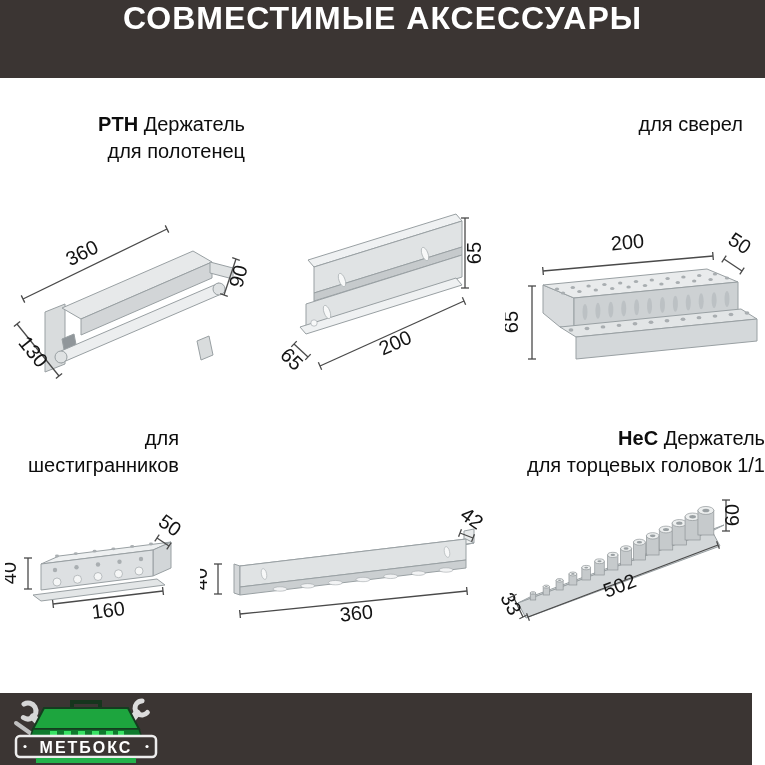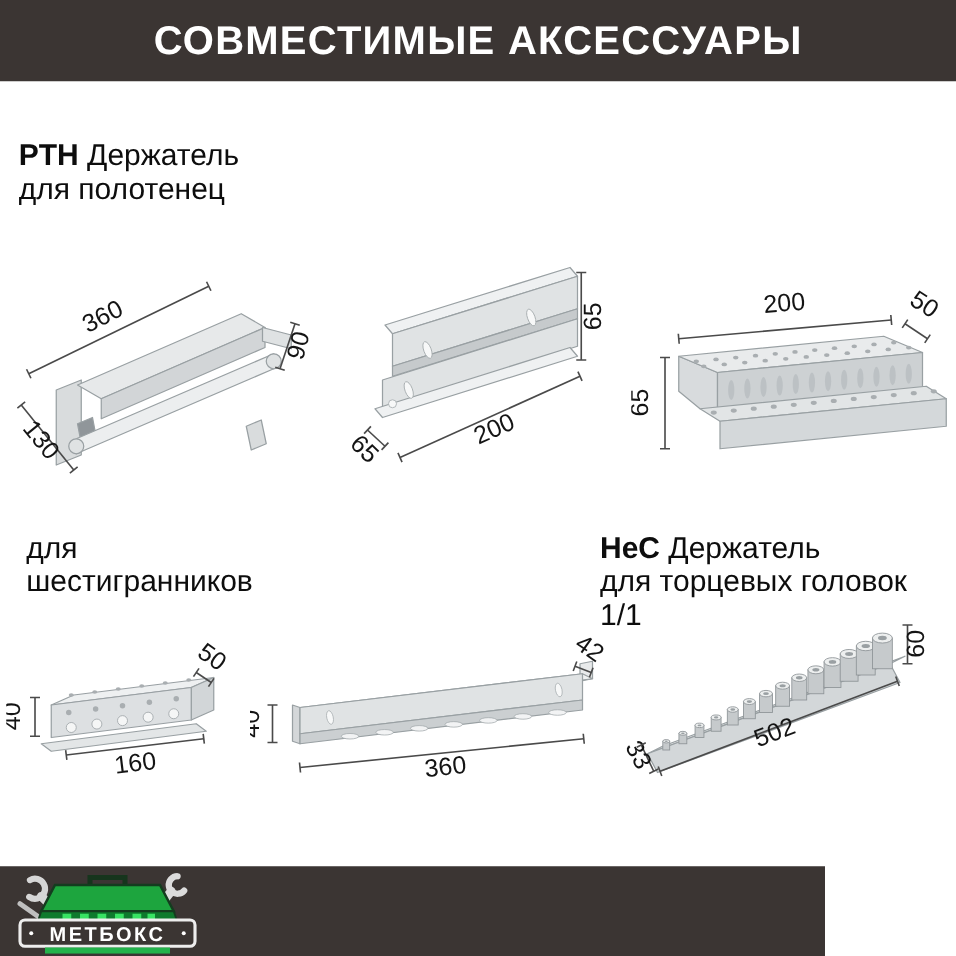--- a/index.html
+++ b/index.html
@@ -1,35 +1,35 @@
 <!DOCTYPE html>
 <html><head>
 <meta charset="utf-8">
 <style>
   *{margin:0;padding:0;box-sizing:border-box}
   html,body{width:765px;height:765px}
   body{font-family:"Liberation Sans","DejaVu Sans",sans-serif;background:#ffffff}
   .page{position:relative;width:765px;height:765px;background:#fff;overflow:hidden}
-  .banner{position:absolute;left:0;top:0;width:765px;height:65px;background:#3b3533;
-          display:flex;align-items:center;justify-content:center}
+  .banner{position:absolute;left:0;top:0;width:765px;height:78px;background:#3b3533;
+          display:flex;align-items:flex-start;justify-content:center}
   .banner h1{color:#ffffff;font-size:32px;font-weight:bold;letter-spacing:1px;white-space:nowrap}
   .product{display:contents}
-  .ptitle{position:absolute;text-align:left;font-size:24px;line-height:27px;color:#0d0d0d;font-weight:normal}
+  .ptitle{position:absolute;text-align:right;font-size:20px;line-height:27px;color:#0d0d0d;font-weight:normal}
   .ptitle b{font-weight:bold}
   .ptitle .l1{display:block}
   .ptitle .l2{display:block;margin:0 auto}
   .w185{width:185px}
   .w158{width:158px}
   .drawing{position:absolute}
   .body polygon,.body circle{stroke:#99a0a3;stroke-width:1;stroke-linejoin:round}
   .dim,.tick{stroke:#4a4a4a;stroke-width:1.3;fill:none}
   .dim-t{font-size:20px;fill:#141414;font-family:"Liberation Sans","DejaVu Sans",sans-serif}
   #hh-front-big ellipse{stroke:#a2a8ab;stroke-width:.7}
   #th-slots ellipse{stroke:#a2a8ab;stroke-width:.6}
-  .footer{position:absolute;left:0;bottom:0;width:660px;height:72px;background:#3b3533}
+  .footer{position:absolute;left:0;bottom:0;width:752px;height:72px;background:#3b3533}
   .logo{position:absolute;left:6px;top:2px}
 </style>
 </head>
 <body>
 
 <div class="page">
 
   <header class="banner">
     <h1>СОВМЕСТИМЫЕ АКСЕССУАРЫ</h1>
   </header>
@@ -100,20 +100,21 @@
           <line x1="192.35433149427476" y1="97.35421131039331" x2="195.64566850572524" y2="104.64578868960669" class="tick"></line>
           <line x1="26.72180439746911" y1="141.06882603349482" x2="21.27819560253089" y2="146.93117396650518" class="tick"></line>
           <line x1="40.721804397469114" y1="154.06882603349482" x2="35.278195602530886" y2="159.93117396650518" class="tick"></line>
         </g>
     </svg>
   </section>
 
   
   <section class="product">
     <h2 class="ptitle" style="left:513px;top:111px;width:230px">
+      <span class="l2">для сверел</span>
     </h2>
     <svg class="drawing" style="left:505px;top:225px" width="255" height="160" viewBox="0 0 255 160">
       <g class="body">
         <polygon points="38,60 69,73 69,104 55,102 38,88" fill="#d8dbdd"></polygon>
         <polygon points="38,60 202,44 233,57 69,73" fill="#e9ebec"></polygon>
         <polygon points="69,73 233,57 233,88 69,104" fill="#cdd1d3"></polygon>
         <polygon points="55,102 236,84 252,94 71,112" fill="#e2e5e6"></polygon>
         <polygon points="71,112 252,94 252,116 71,134" fill="#d4d8da"></polygon>
       </g>
       <g id="dh-holes-a">

